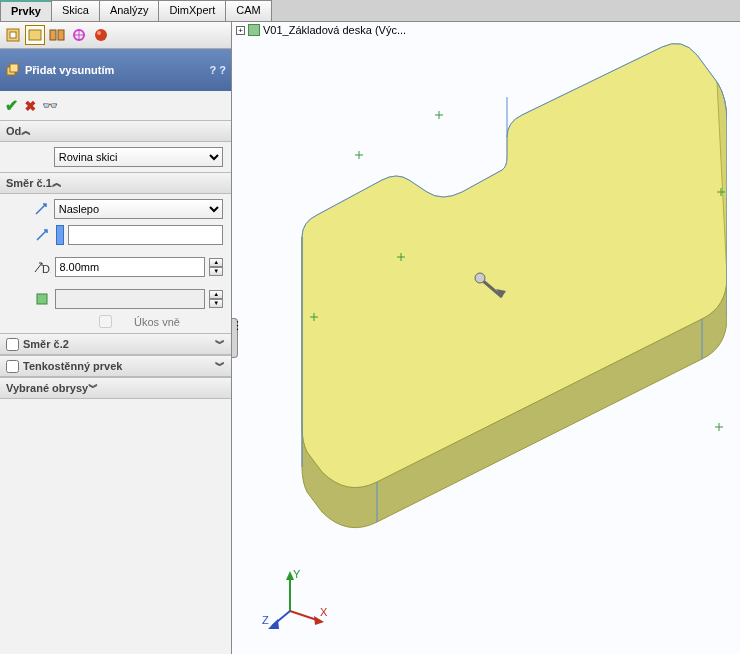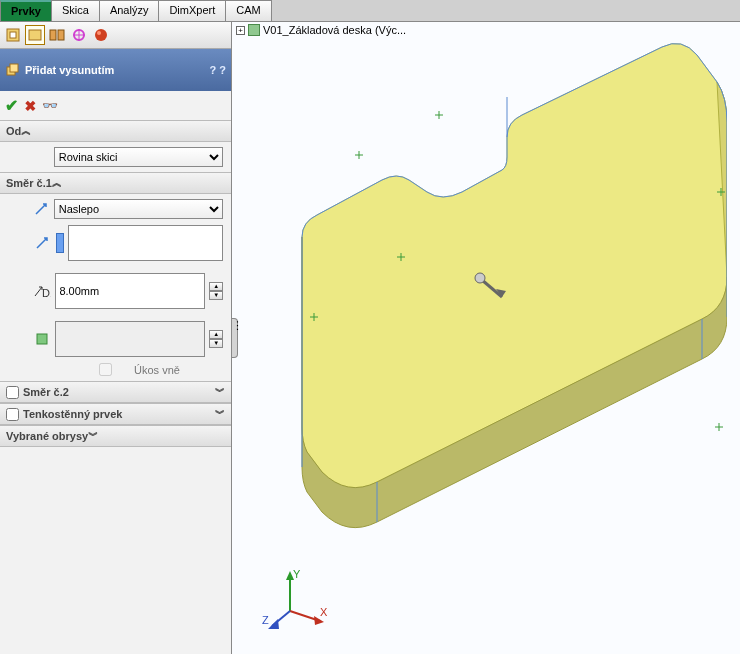--- a/index.html
+++ b/index.html
@@ -1,21 +1,21 @@
 <!DOCTYPE html>
 <html><head>
 <meta charset="utf-8">
 <style>
   * { box-sizing: border-box; margin: 0; padding: 0; font-family: "Segoe UI", Tahoma, sans-serif; font-size: 11px; }
   body { width: 740px; height: 654px; background: #e8e8e8; overflow: hidden; position: relative; }
 
   
   .tabs { display: flex; height: 22px; background: #d0d0d0; border-bottom: 1px solid #888; }
   .tab { padding: 3px 10px; border: 1px solid #888; border-bottom: none; margin-right: -1px; background: linear-gradient(#fdfdfd,#e4e4e4); cursor: default; white-space: nowrap; }
-  .tab.active { background: #15803d; font-weight: bold; border-top: 2px solid #5a9; }
+  .tab.active { background: #e5e5e5; font-weight: bold; border-top: 2px solid #5a9; }
 
   .main { display: flex; height: calc(100% - 22px); }
 
   
   .left { width: 232px; background: #f2f2f2; border-right: 1px solid #888; display: flex; flex-direction: column; }
   .icon-row { display: flex; gap: 2px; padding: 3px; background: linear-gradient(#fafafa,#e0e0e0); border-bottom: 1px solid #aaa; }
   .ic { width: 20px; height: 20px; display: flex; align-items: center; justify-content: center; border: 1px solid transparent; }
 
   .titlebar { display: flex; align-items: center; background: linear-gradient(#6a8bc0,#4a6aa0); color: #fff; font-weight: bold; padding: 13px 5px; }
   .titlebar .spacer { flex: 1; }
@@ -23,21 +23,21 @@
 
   .action-row { display: flex; gap: 6px; padding: 5px; align-items: center; }
 
   .section-hdr { background: linear-gradient(#f4f4f4,#dedede); border-top: 1px solid #bbb; border-bottom: 1px solid #bbb; padding: 3px 6px; font-weight: bold; color: #444; display: flex; align-items: center; }
   .section-hdr .chev { font-size: 10px; color: #555; }
   .section-body { padding: 5px 8px; display: flex; flex-direction: column; gap: 6px; margin-left: 24px; }
 
   select.combo { width: 100%; height: 20px; border: 1px solid #888; background: linear-gradient(#fff,#eee); }
   .row { display: flex; align-items: center; gap: 4px; }
   .row .icon-slot { width: 20px; display: flex; justify-content: center; }
-  input.val { flex: 1; height: 36px; border: 1px solid #888; padding: 0 3px; }
+  input.val { flex: 1; height: 20px; border: 1px solid #888; padding: 0 3px; }
   .spin { width: 14px; display: flex; flex-direction: column; }
   .spin div { height: 9px; border: 1px solid #888; background: linear-gradient(#fff,#ddd); font-size: 6px; text-align: center; line-height: 7px; }
   .cb { display: flex; align-items: center; gap: 22px; padding-left: 24px; color: #777; justify-content: center; }
   .cb input { accent-color: #888; }
 
   .blue-strip { width: 8px; height: 20px; background: #6aa0f0; border: 1px solid #3a70c0; }
 
   
   .viewport { flex: 1; position: relative; background: #fafcff; }
   .tree-line { position: absolute; top: 2px; left: 4px; display: flex; align-items: center; gap: 3px; }

